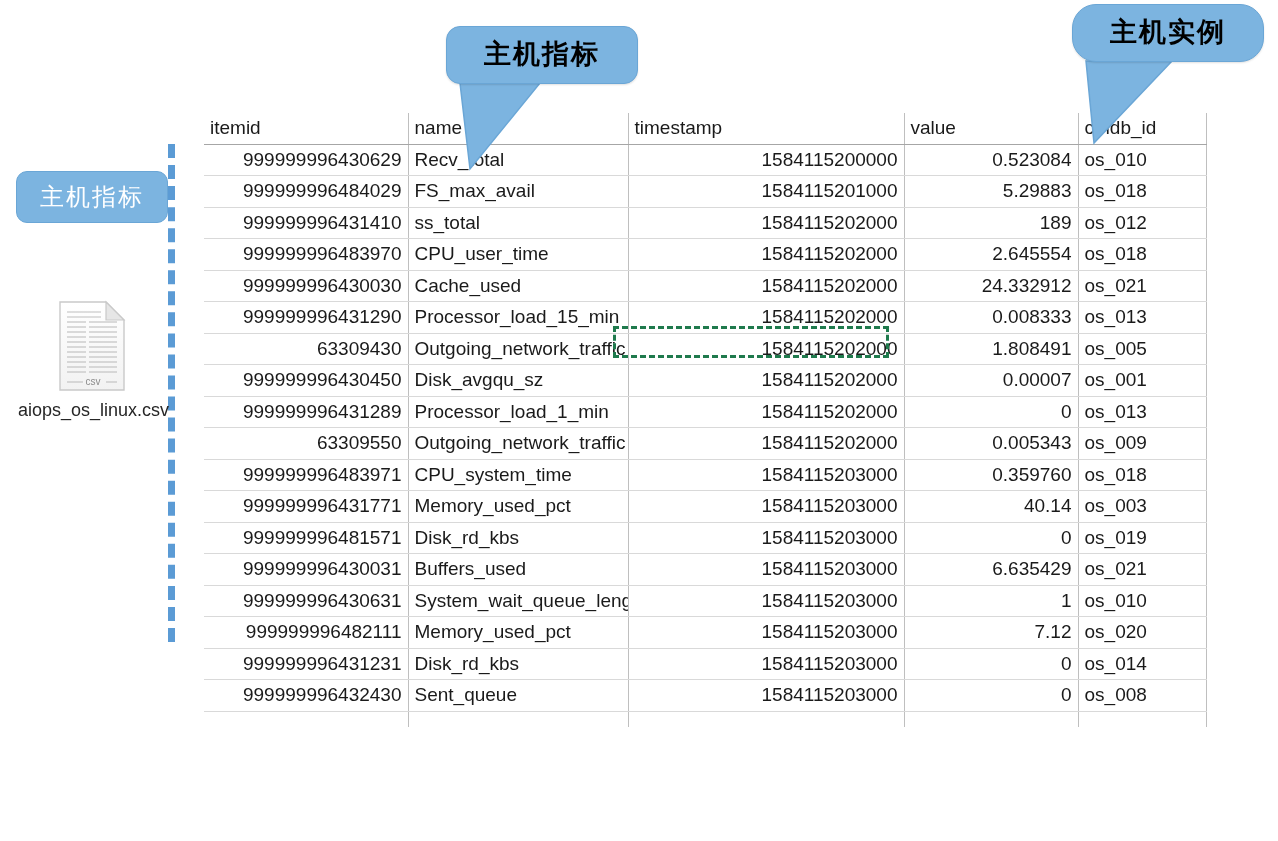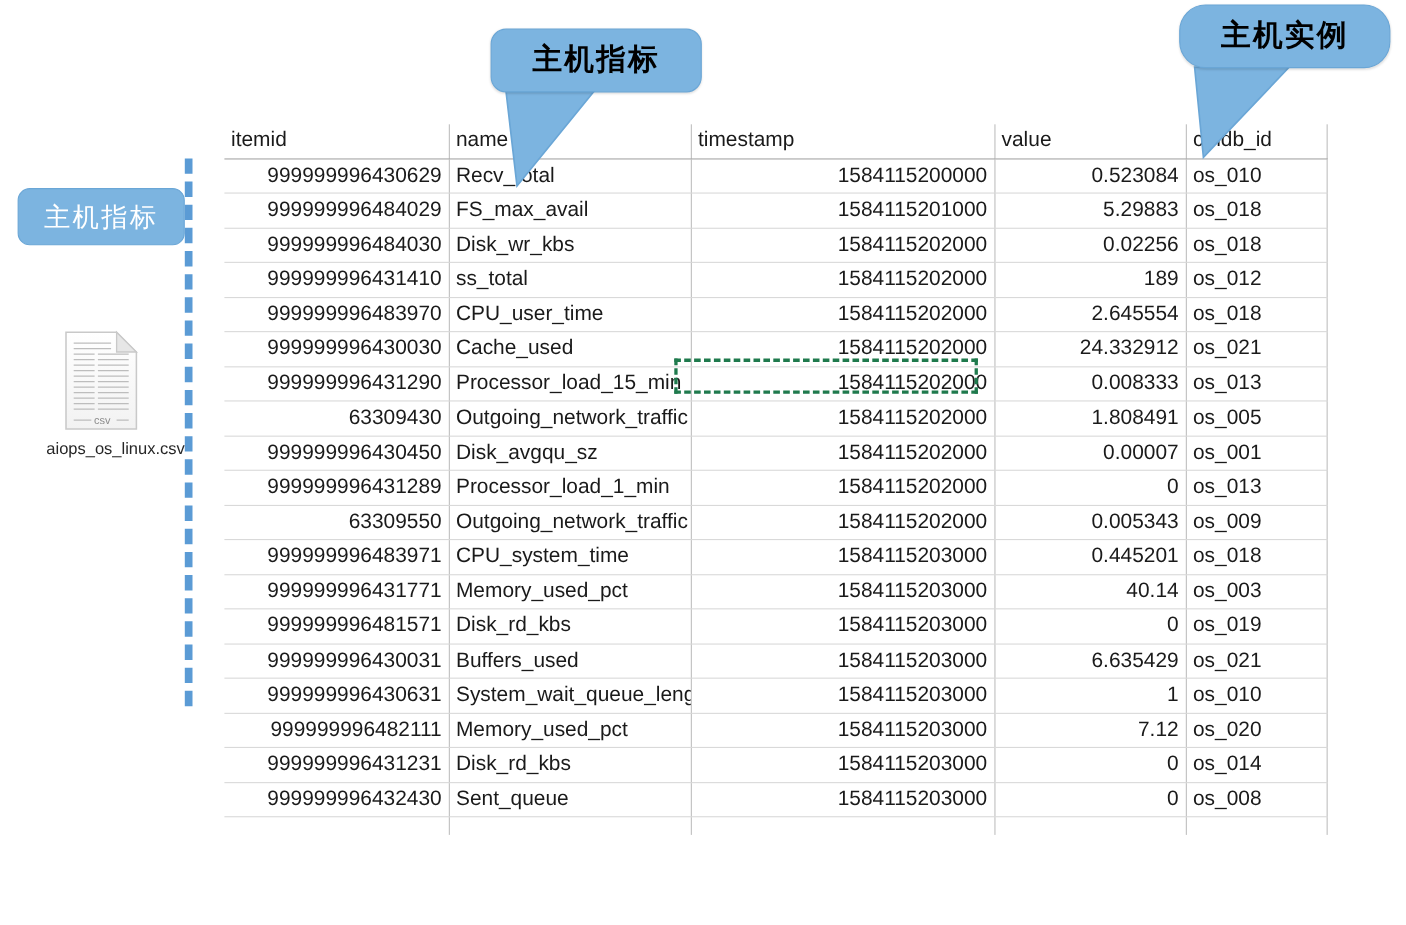--- a/index.html
+++ b/index.html
@@ -147,21 +147,21 @@
     text-align: right;
   }
   #csv-file .icon-wrap {
     width: 74px;
     height: 92px;
     margin: 0 auto;
     position: relative;
   }
   #csv-file .filename {
     margin-top: 8px;
-    font-size: 15px;
+    font-size: 18px;
     color: #262626;
     white-space: nowrap;
   }
 </style>
 </head>
 <body>
 
 <div id="blue-dashed-line"></div>
 
 <div id="sheet">
@@ -191,27 +191,20 @@
           <td class="txt">os_010</td>
         </tr>
         <tr>
           <td class="num">999999996484029</td>
           <td class="txt">FS_max_avail</td>
           <td class="num">1584115201000</td>
           <td class="num">5.29883</td>
           <td class="txt">os_018</td>
         </tr>
         <tr>
-          <td class="num">999999996484030</td>
-          <td class="txt">Disk_wr_kbs</td>
-          <td class="num">1584115202000</td>
-          <td class="num">0.02256</td>
-          <td class="txt">os_018</td>
-        </tr>
-        <tr>
           <td class="num">999999996431410</td>
           <td class="txt">ss_total</td>
           <td class="num">1584115202000</td>
           <td class="num">189</td>
           <td class="txt">os_012</td>
         </tr>
         <tr>
           <td class="num">999999996483970</td>
           <td class="txt">CPU_user_time</td>
           <td class="num">1584115202000</td>
@@ -257,21 +250,21 @@
           <td class="num">63309550</td>
           <td class="txt">Outgoing_network_traffic</td>
           <td class="num">1584115202000</td>
           <td class="num">0.005343</td>
           <td class="txt">os_009</td>
         </tr>
         <tr>
           <td class="num">999999996483971</td>
           <td class="txt">CPU_system_time</td>
           <td class="num">1584115203000</td>
-          <td class="num">0.445201</td>
+          <td class="num">0.359760</td>
           <td class="txt">os_018</td>
         </tr>
         <tr>
           <td class="num">999999996431771</td>
           <td class="txt">Memory_used_pct</td>
           <td class="num">1584115203000</td>
           <td class="num">40.14</td>
           <td class="txt">os_003</td>
         </tr>
         <tr>

